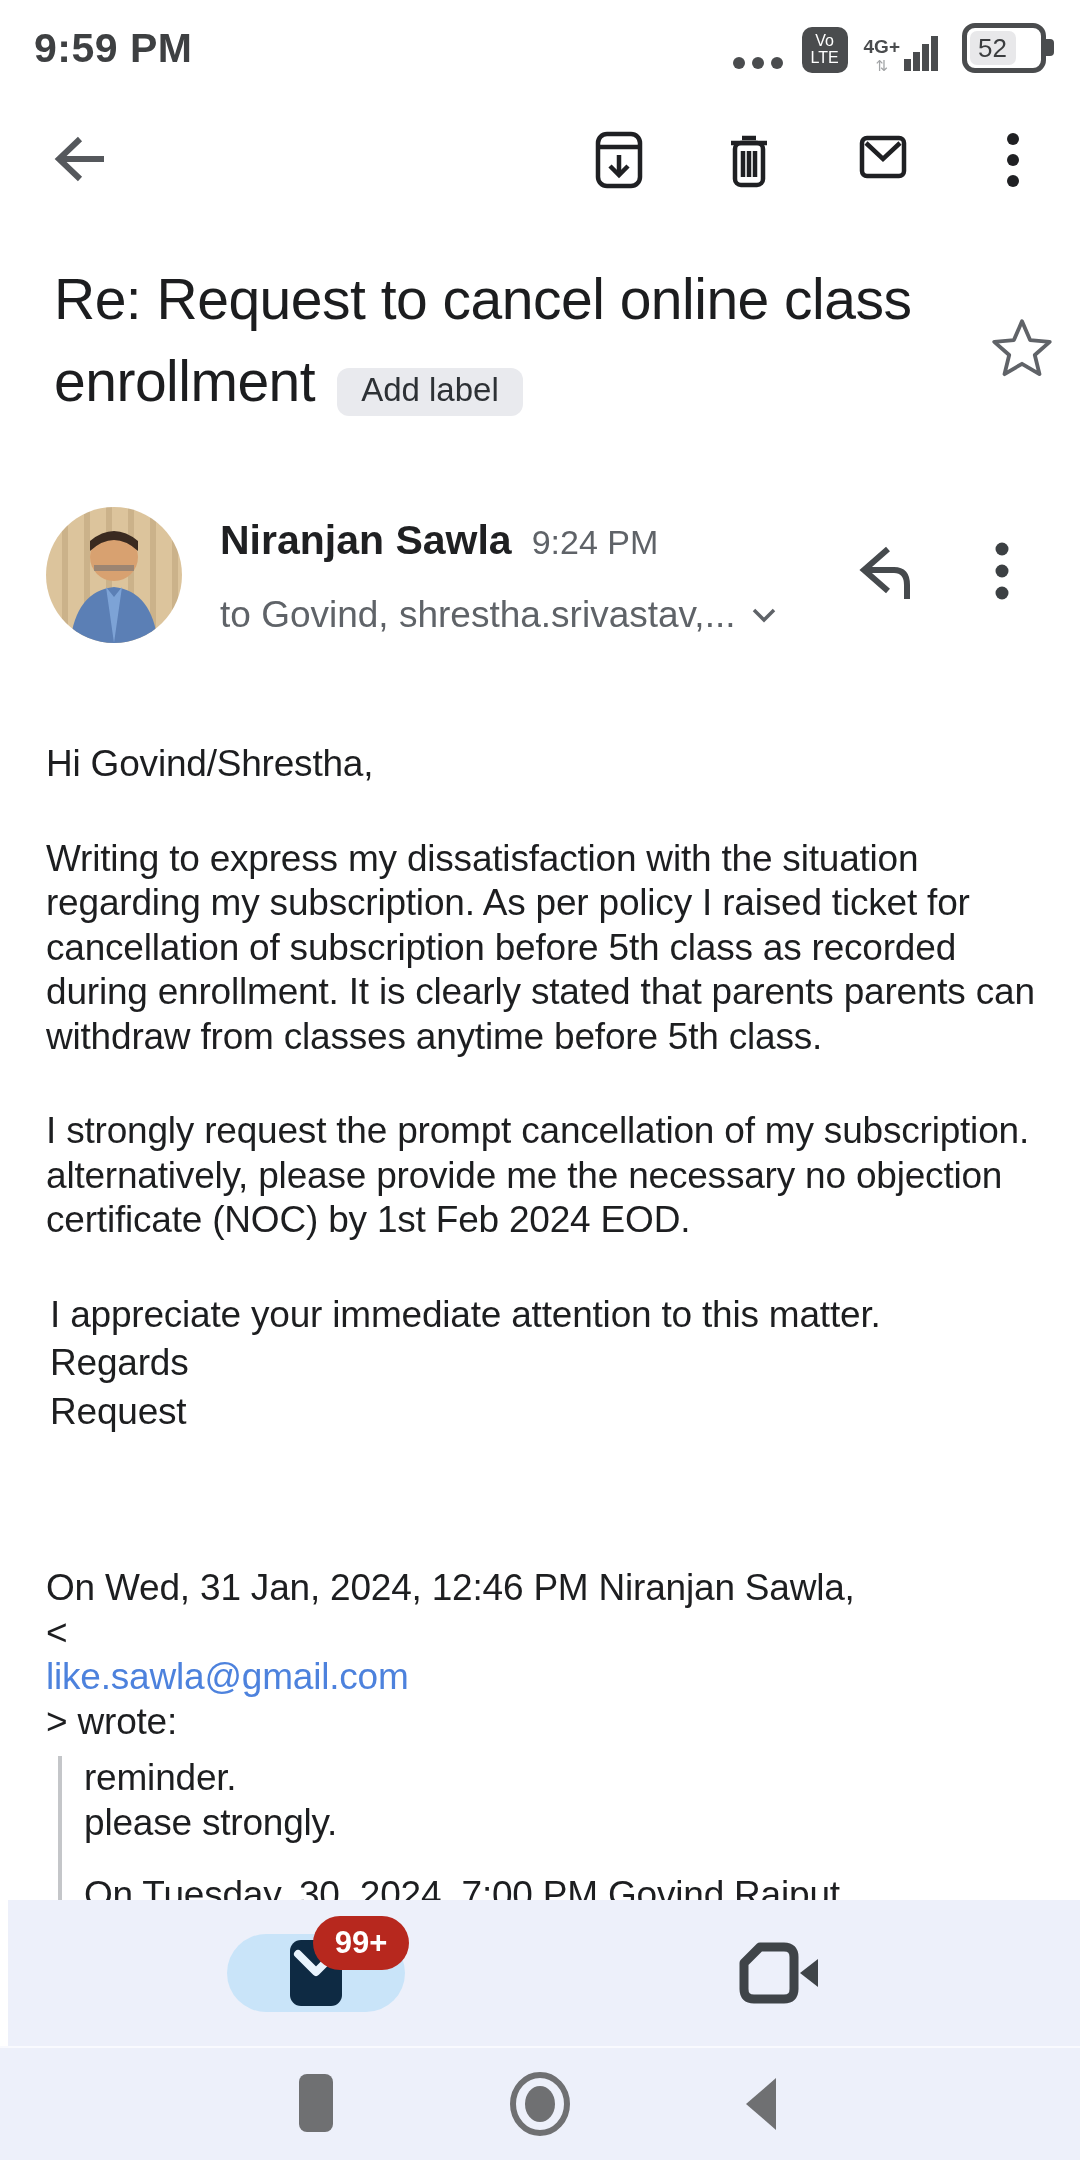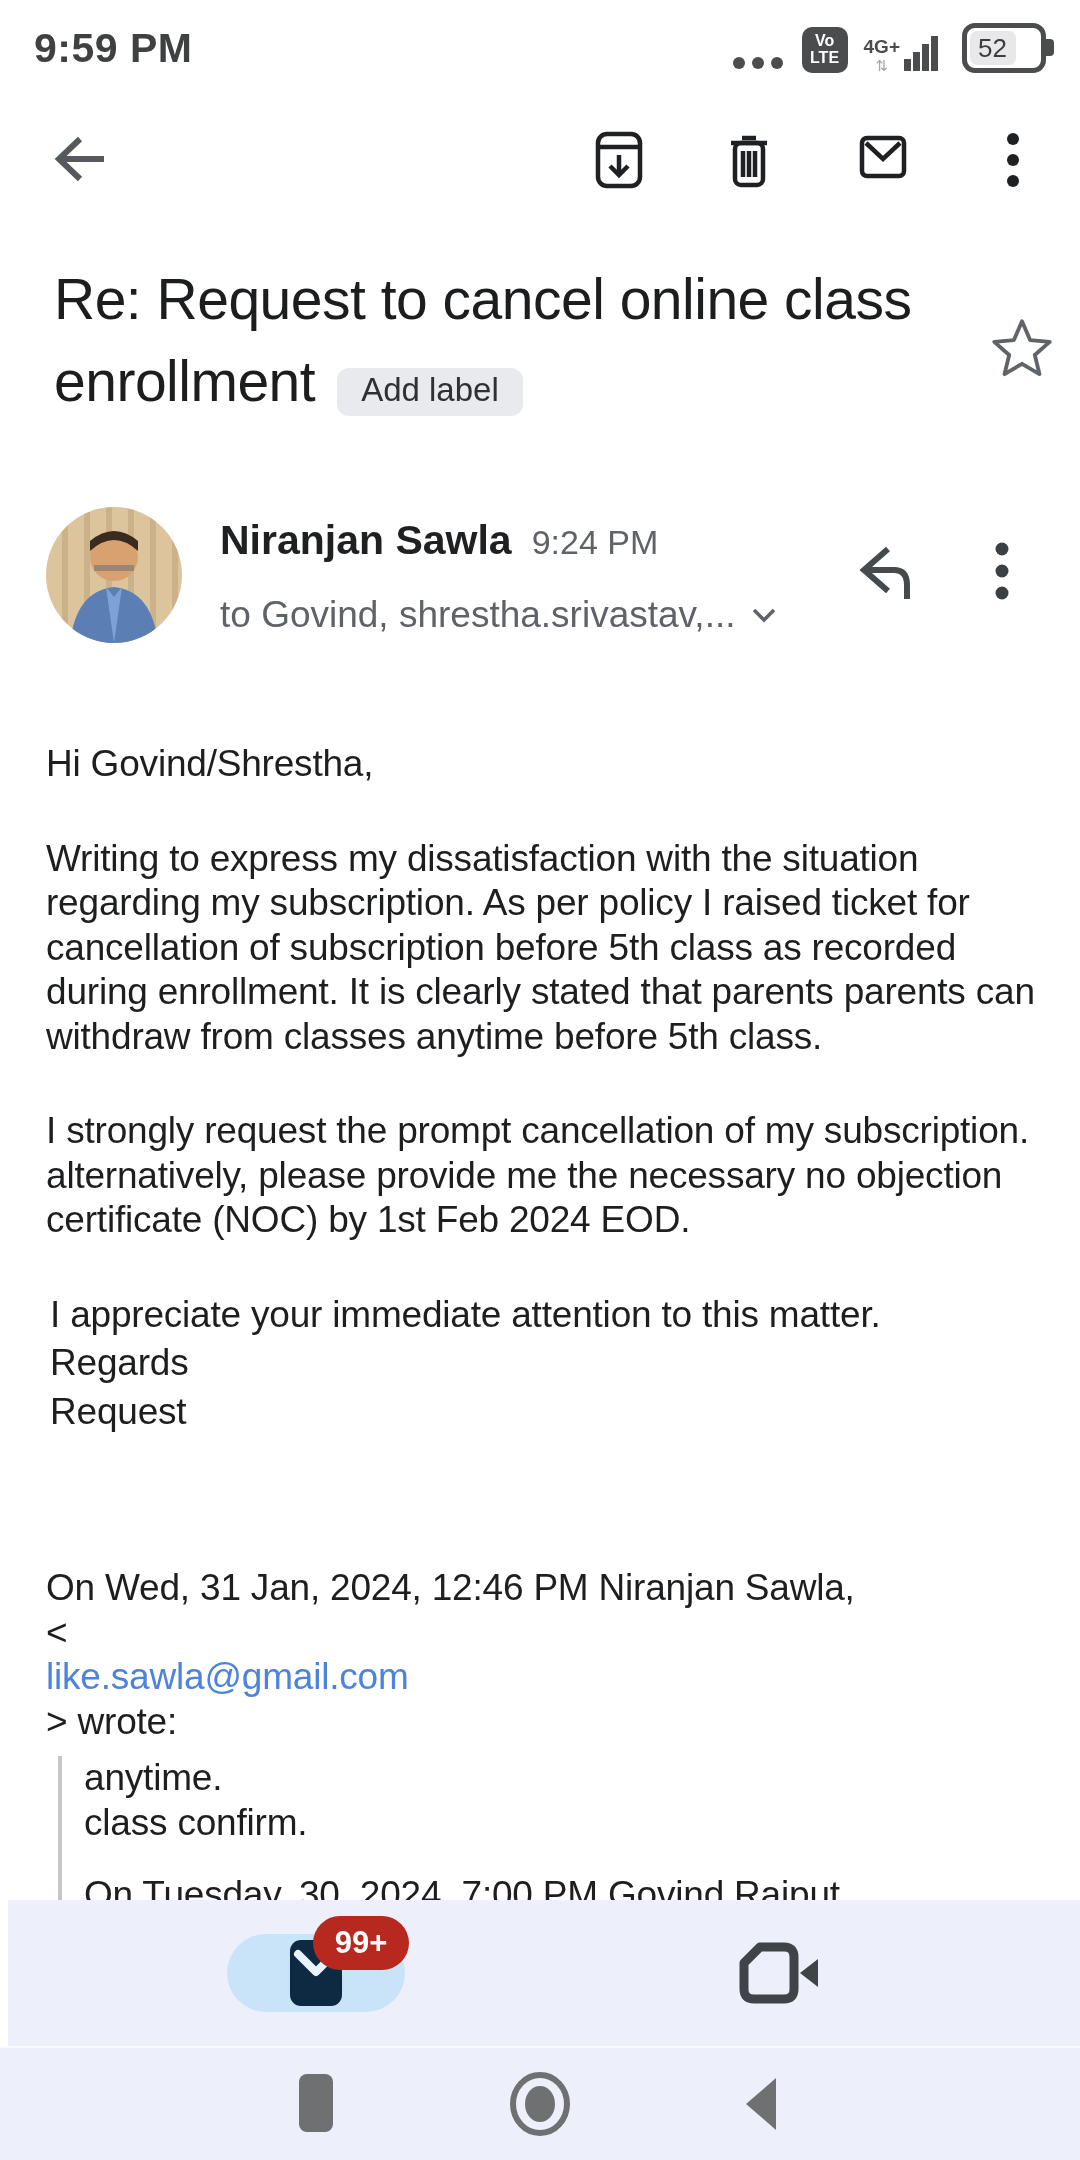--- a/index.html
+++ b/index.html
@@ -7,21 +7,21 @@
     position:relative;width:1080px;height:2160px;background:#ffffff;
     font-family:"Liberation Sans",sans-serif;overflow:hidden;margin:0 auto;
   }
   
   .statusbar{position:absolute;top:0;left:0;width:100%;height:88px;box-sizing:border-box;
     display:flex;align-items:center;justify-content:space-between;padding:8px 34px 0;}
   .sb-time{font-size:41px;font-weight:bold;color:#3e4042;letter-spacing:.5px;}
   .sb-right{display:flex;align-items:flex-end;gap:16px;}
   .volte{width:46px;height:46px;background:#4a4c4e;border-radius:10px;color:#fff;
     display:flex;flex-direction:column;align-items:center;justify-content:center;line-height:1.05;}
-  .volte span{font-size:16px;font-weight:bold;}
+  .volte span{font-size:16px;font-weight:normal;}
   .sigwrap{display:flex;align-items:flex-end;gap:4px;}
   .sigcol{display:flex;flex-direction:column;align-items:center;line-height:1;}
   .net-label{font-size:19px;font-weight:bold;color:#4a4c4e;}
   .net-arrows{font-size:15px;color:#a2a4a6;margin-top:2px;}
   .battery{position:relative;width:74px;height:40px;border:5px solid #4a4c4e;border-radius:13px;
     display:flex;align-items:center;background:#fff;}
   .battery-fill{position:absolute;left:3px;top:3px;bottom:3px;width:46px;background:#e8e8ea;border-radius:7px;}
   .battery-text{position:relative;margin-left:11px;font-size:26px;color:#3b3d3f;}
   .battery-nub{position:absolute;right:-13px;top:11px;width:8px;height:17px;background:#4a4c4e;border-radius:0 4px 4px 0;}
   
@@ -212,22 +212,22 @@
 
     <p class="tight sig-first">Regards</p>
     <p class="tight">Request</p>
 
     <div class="quote-head">
       <span>On Wed, 31 Jan, 2024, 12:46 PM Niranjan Sawla,</span>
       <span><span>&lt;</span><a class="mail-link">like.sawla@gmail.com</a><span>&gt; wrote:</span></span>
     </div>
 
     <div class="quote-block">
-      <p>anytime.</p>
-      <p>class confirm.</p>
+      <p>reminder.</p>
+      <p>please strongly.</p>
       <div class="quote-spacer"></div>
       <p>On Tuesday, 30, 2024, 7:00 PM Govind Rajput</p>
     </div>
   </div>
 
   <div class="tabbar">
     <button class="mail-tab">
       <svg width="56" height="70" viewBox="0 0 56 70">
         <rect x="2" y="2" width="52" height="66" rx="11" fill="#0e2a43"></rect>
         <path d="M10 16 L28 34 L46 16" fill="none" stroke="#e8f3fd" stroke-width="8" stroke-linecap="round" stroke-linejoin="round"></path>

